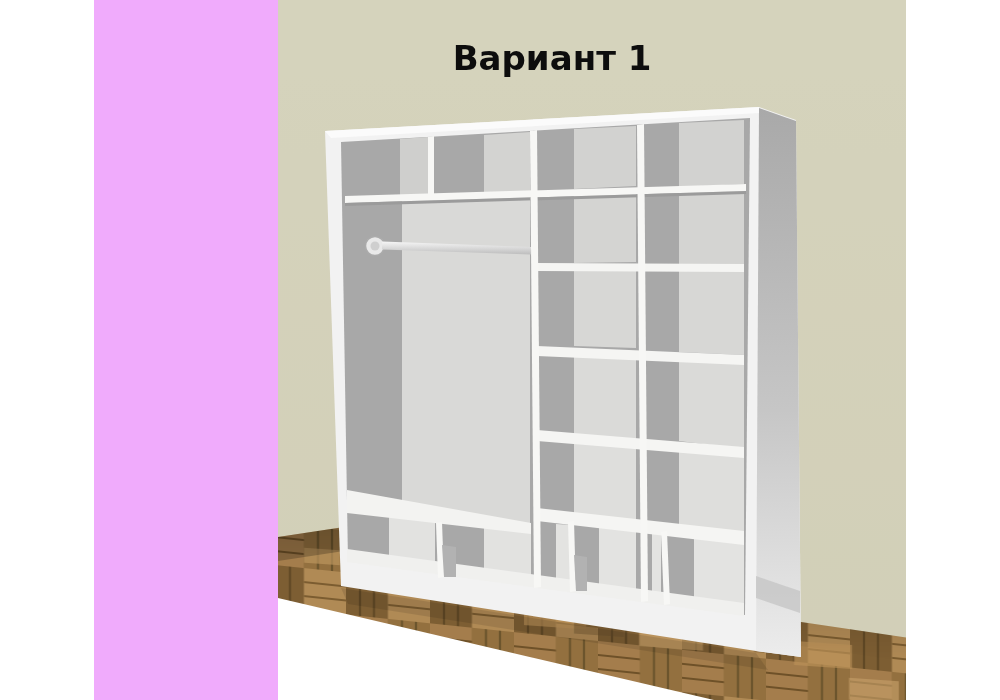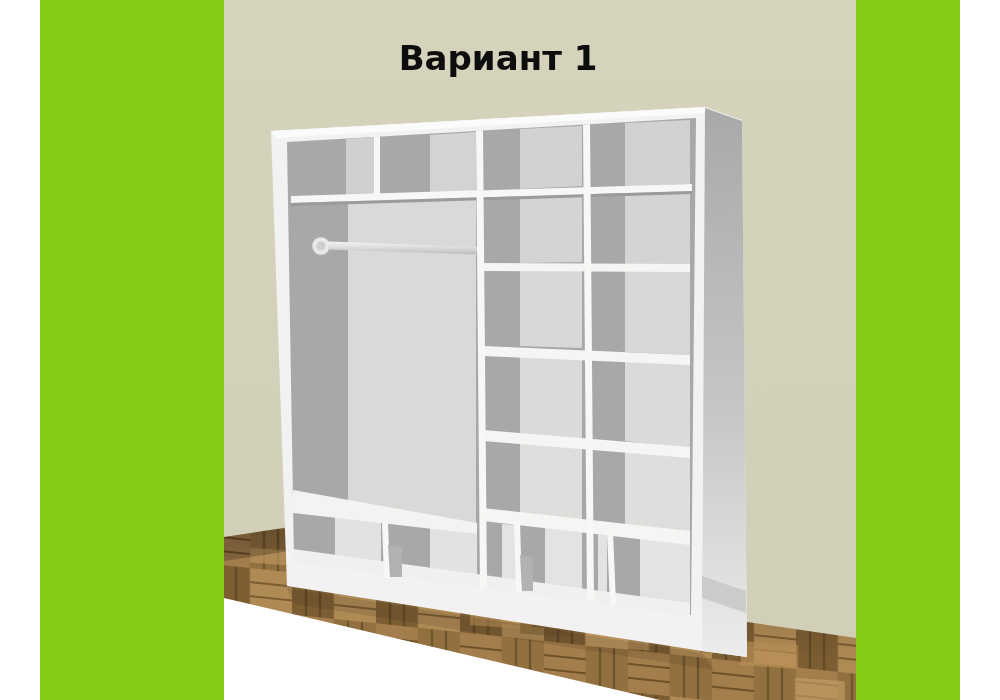--- a/index.html
+++ b/index.html
@@ -1,16 +1,16 @@
 <!DOCTYPE html>
 <html><head>
 <meta charset="utf-8">
 <style>
   html,body{margin:0;padding:0;background:#ffffff;}
-  .stage{position:relative;width:920px;height:700px;margin:0 auto;background:#84cc16;overflow:hidden;
+  .stage{position:relative;width:812px;height:700px;margin:0 auto;background:#f0abfc;overflow:hidden;
          font-family:"DejaVu Sans","Liberation Sans",sans-serif;}
   svg{display:block;}
   .title-text{font-family:"DejaVu Sans","Liberation Sans",sans-serif;font-weight:bold;font-size:34px;}
 </style>
 </head>
 <body>
 
 <div class="stage">
 <svg width="1000" height="700" viewBox="0 0 1000 700">
   <defs>

